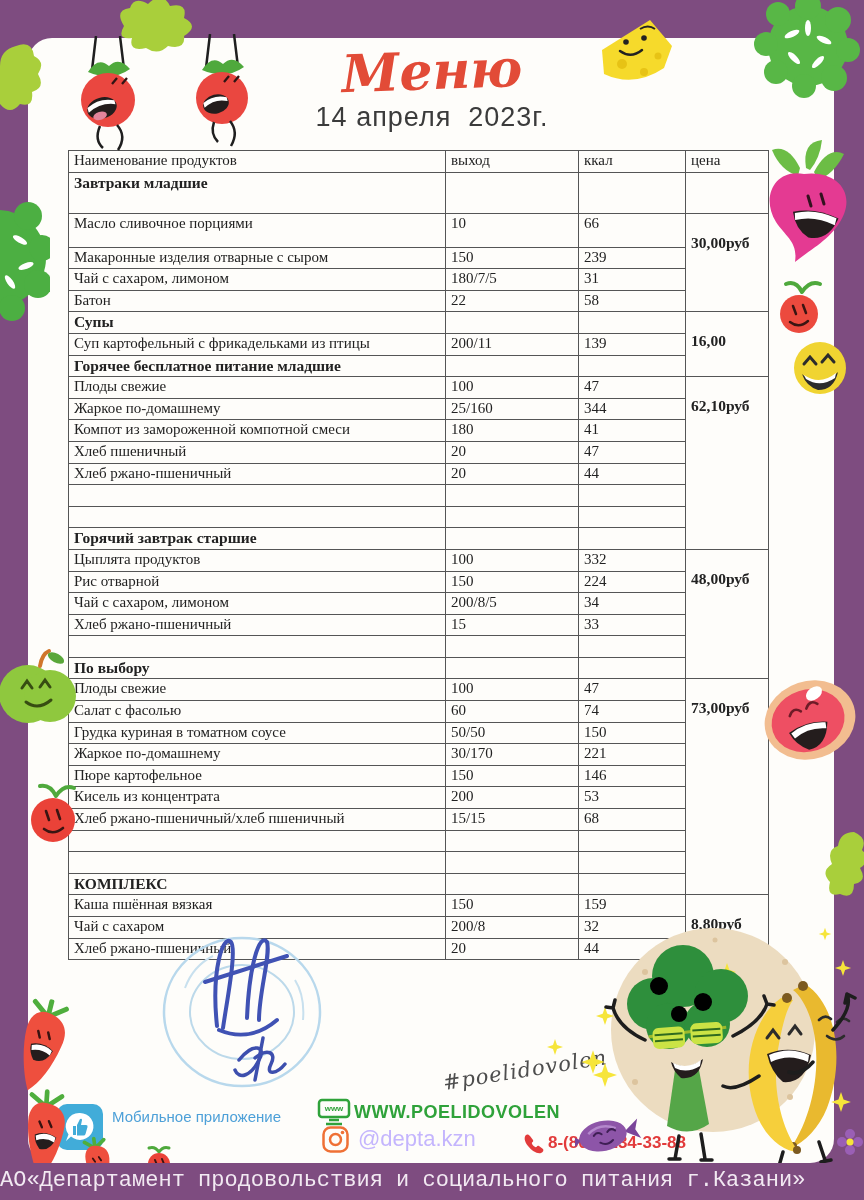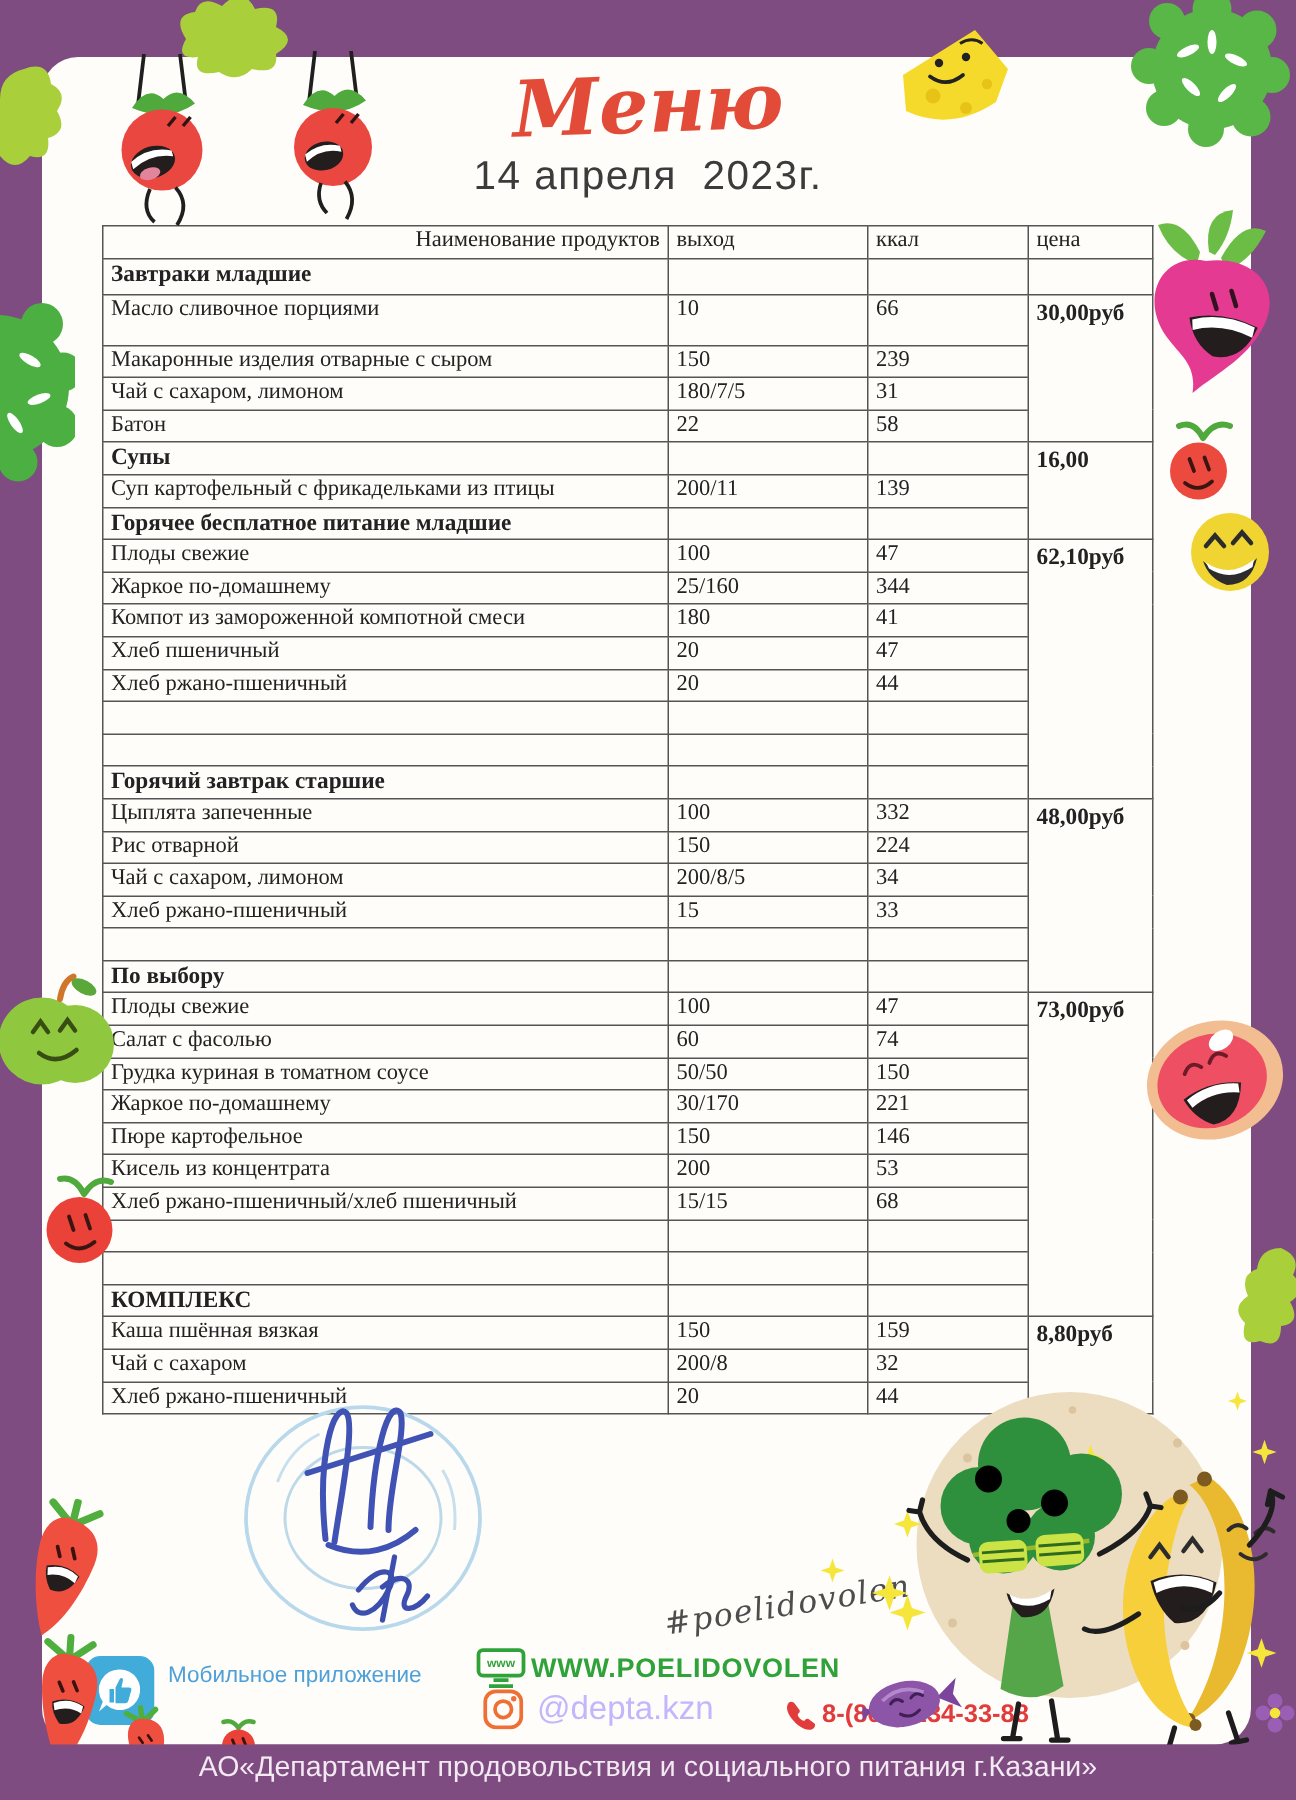--- a/index.html
+++ b/index.html
@@ -11,39 +11,39 @@
   #title{left:0;top:40px;width:864px;text-align:center;font-family:"DejaVu Serif",serif;
          font-style:italic;font-weight:bold;font-size:52px;color:#e24b37;transform:rotate(-2deg);z-index:3;}
   #date{left:0;top:102px;width:864px;text-align:center;font-size:27px;color:#3b3b3b;
         letter-spacing:1px;white-space:pre;z-index:3;}
   
   #menu-table{left:68px;top:150px;z-index:2;}
   #menu-table table{border-collapse:collapse;table-layout:fixed;width:700px;
       font-family:"Liberation Serif",serif;font-size:15px;color:#222;}
   #menu-table td,#menu-table th{border:1px solid #555;padding:0 5px;vertical-align:top;
       height:20.6px;line-height:1.25;overflow:hidden;white-space:nowrap;font-weight:normal;text-align:left;}
-  #menu-table th.c-name{text-align:right;}
+  #menu-table th.c-name{text-align:left;}
   #menu-table tr.section td.c-name{font-weight:bold;font-size:15.5px;}
-  #menu-table td.c-price{font-weight:bold;font-size:15.5px;padding-top:2px;}
+  #menu-table td.c-price{font-weight:bold;font-size:15.5px;padding-top:19px;}
   
   #roles{left:112px;top:1000px;z-index:2;font-size:18px;color:#3e4a53;line-height:31px;font-weight:500;}
   #signature{left:145px;top:918px;z-index:2;}
   #hashtag{left:430px;top:1058px;width:190px;text-align:center;z-index:2;
            font-family:"DejaVu Serif",serif;font-style:italic;font-size:21px;color:#4d4d4d;
            transform:rotate(-9deg);letter-spacing:1px;}
   
   .contact{z-index:3;}
   #app-text1{left:112px;top:1108px;font-size:15px;color:#4da0d8;}
   #app-text2{left:100px;top:1124px;font-size:21px;color:#3f9ad6;}
   #site-text{left:354px;top:1102px;font-size:18px;font-weight:bold;color:#2fa23a;letter-spacing:.5px;}
   #insta-text{left:358px;top:1126px;font-size:22px;color:#c4b5fd;}
   #phone-text{left:548px;top:1133px;font-size:17px;font-weight:bold;color:#e23b3b;}
   
   #band{left:0;top:1163px;width:864px;height:37px;background:#7e4c80;z-index:5;}
-  #band-text{left:0;top:1168px;width:864px;text-align:center;font-size:19px;color:#f2e9f2;z-index:6;}
+  #band-text{left:0;top:1168px;width:864px;text-align:left;font-size:22px;color:#f2e9f2;z-index:6;font-family:Liberation Mono, monospace;}
   .deco{z-index:4;pointer-events:none;}
   .under{z-index:2;}
 </style>
 </head>
 <body>
 
 <div id="page">
   <div id="paper" class="abs"></div>
 
   <div id="title" class="abs">Меню</div>
@@ -144,21 +144,21 @@
             <td class="c-name"></td>
             <td class="c-out"></td>
             <td class="c-kcal"></td>
           </tr>
           <tr class="section">
             <td class="c-name">Горячий завтрак старшие</td>
             <td class="c-out"></td>
             <td class="c-kcal"></td>
           </tr>
           <tr class="item">
-            <td class="c-name">Цыплята запеченные</td>
+            <td class="c-name">Цыплята продуктов</td>
             <td class="c-out">100</td>
             <td class="c-kcal">332</td>
             <td class="c-price" rowspan="6">48,00руб</td>
           </tr>
           <tr class="item">
             <td class="c-name">Рис отварной</td>
             <td class="c-out">150</td>
             <td class="c-kcal">224</td>
           </tr>
           <tr class="item">

